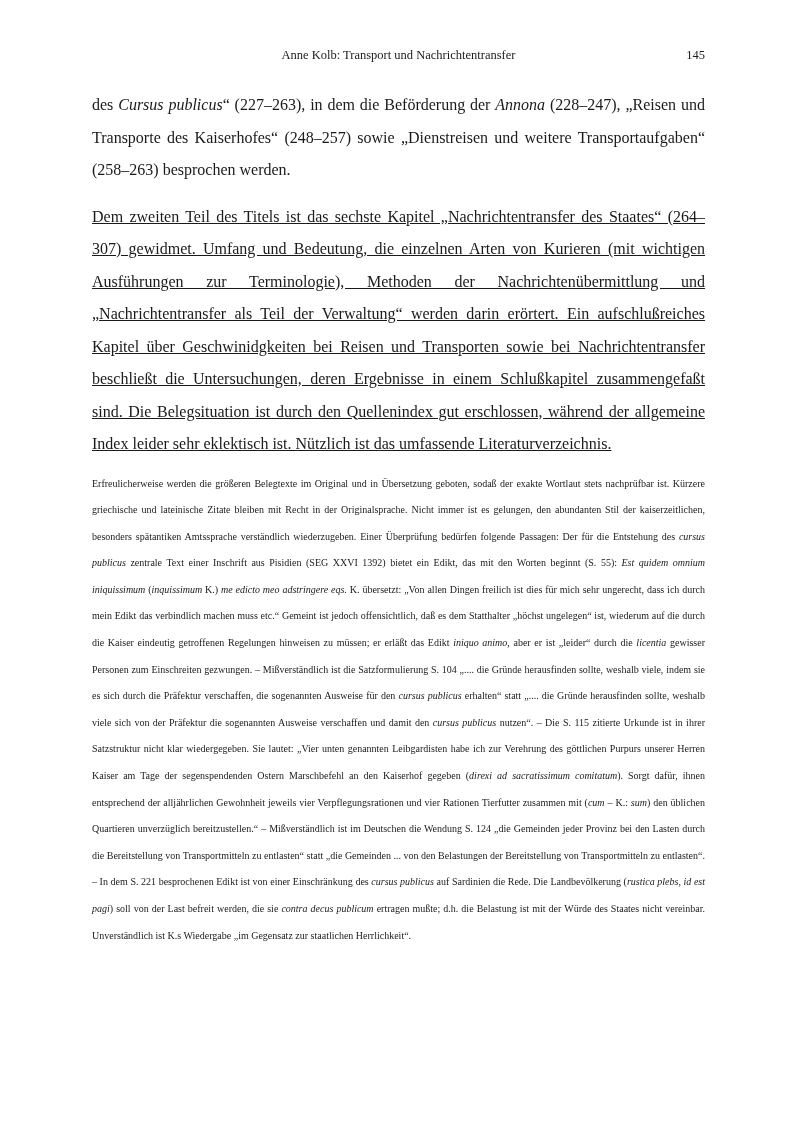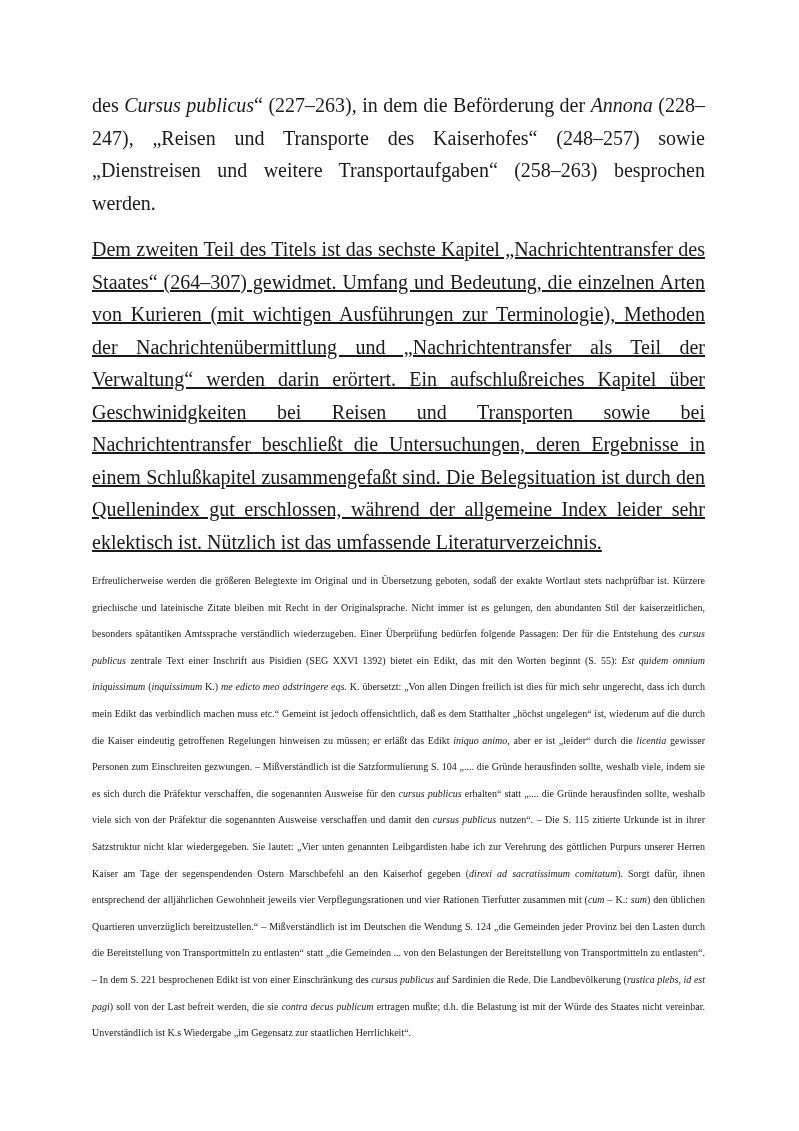--- a/index.html
+++ b/index.html
@@ -38,38 +38,42 @@
     position: absolute;
     top: 89px;
     left: 92px;
     width: 613px;
   }
   .para {
     margin: 0;
     text-align: justify;
   }
   .para.large {
-    font-size: 20px;
+    font-size: 16px;
     line-height: 32.5px;
   }
   .para.large + .para.large {
     margin-top: 14px;
     text-decoration: underline;
   }
   .para.small {
     font-size: 10px;
     line-height: 26.6px;
     margin-top: 10px;
   }
   .it {
     font-style: italic;
   }
 </style>
 </head>
 <body>
 
 <div class="page">
+  <div class="header">
+    <span class="running-title">Anne Kolb: Transport und Nachrichtentransfer</span>
+    <span class="page-number">145</span>
+  </div>
   <div class="content">
     <p class="para large"><span>des </span><span class="it">Cursus publicus</span><span>“ (227–263), in dem die Beförderung der </span><span class="it">Annona</span><span> (228–247), „Reisen und Transporte des Kaiserhofes“ (248–257) sowie „Dienstreisen und weitere Transportaufgaben“ (258–263) besprochen werden.</span></p>
     <p class="para large"><span>Dem zweiten Teil des Titels ist das sechste Kapitel „Nachrichtentransfer des Staates“ (264–307) gewidmet. Umfang und Bedeutung, die einzelnen Arten von Kurieren (mit wichtigen Ausführungen zur Terminologie), Methoden der Nachrichtenübermittlung und „Nachrichtentransfer als Teil der Verwaltung“ werden darin erörtert. Ein aufschlußreiches Kapitel über Geschwinidgkeiten bei Reisen und Transporten sowie bei Nachrichtentransfer beschließt die Untersuchungen, deren Ergebnisse in einem Schlußkapitel zusammengefaßt sind. Die Belegsituation ist durch den Quellenindex gut erschlossen, während der allgemeine Index leider sehr eklektisch ist. Nützlich ist das umfassende Literaturverzeichnis.</span></p>
     <p class="para small"><span>Erfreulicherweise werden die größeren Belegtexte im Original und in Übersetzung geboten, sodaß der exakte Wortlaut stets nachprüfbar ist. Kürzere griechische und lateinische Zitate bleiben mit Recht in der Originalsprache. Nicht immer ist es gelungen, den abundanten Stil der kaiserzeitlichen, besonders spätantiken Amtssprache verständlich wiederzugeben. Einer Überprüfung bedürfen folgende Passagen: Der für die Entstehung des </span><span class="it">cursus publicus</span><span> zentrale Text einer Inschrift aus Pisidien (SEG XXVI 1392) bietet ein Edikt, das mit den Worten beginnt (S. 55): </span><span class="it">Est quidem omnium iniquissimum</span><span> (</span><span class="it">inquissimum</span><span> K.) </span><span class="it">me edicto meo adstringere eqs.</span><span> K. übersetzt: „Von allen Dingen freilich ist dies für mich sehr ungerecht, dass ich durch mein Edikt das verbindlich machen muss etc.“ Gemeint ist jedoch offensichtlich, daß es dem Statthalter „höchst ungelegen“ ist, wiederum auf die durch die Kaiser eindeutig getroffenen Regelungen hinweisen zu müssen; er erläßt das Edikt </span><span class="it">iniquo animo</span><span>, aber er ist „leider“ durch die </span><span class="it">licentia</span><span> gewisser Personen zum Einschreiten gezwungen. – Mißverständlich ist die Satzformulierung S. 104 „.... die Gründe herausfinden sollte, weshalb viele, indem sie es sich durch die Präfektur verschaffen, die sogenannten Ausweise für den </span><span class="it">cursus publicus</span><span> erhalten“ statt „.... die Gründe herausfinden sollte, weshalb viele sich von der Präfektur die sogenannten Ausweise verschaffen und damit den </span><span class="it">cursus publicus</span><span> nutzen“. – Die S. 115 zitierte Urkunde ist in ihrer Satzstruktur nicht klar wiedergegeben. Sie lautet: „Vier unten genannten Leibgardisten habe ich zur Verehrung des göttlichen Purpurs unserer Herren Kaiser am Tage der segenspendenden Ostern Marschbefehl an den Kaiserhof gegeben (</span><span class="it">direxi ad sacratissimum comitatum</span><span>). Sorgt dafür, ihnen entsprechend der alljährlichen Gewohnheit jeweils vier Verpflegungsrationen und vier Rationen Tierfutter zusammen mit (</span><span class="it">cum</span><span> – K.: </span><span class="it">sum</span><span>) den üblichen Quartieren unverzüglich bereitzustellen.“ – Mißverständlich ist im Deutschen die Wendung S. 124 „die Gemeinden jeder Provinz bei den Lasten durch die Bereitstellung von Transportmitteln zu entlasten“ statt „die Gemeinden ... von den Belastungen der Bereitstellung von Transportmitteln zu entlasten“. – In dem S. 221 besprochenen Edikt ist von einer Einschränkung des </span><span class="it">cursus publicus</span><span> auf Sardinien die Rede. Die Landbevölkerung (</span><span class="it">rustica plebs, id est pagi</span><span>) soll von der Last befreit werden, die sie </span><span class="it">contra decus publicum</span><span> ertragen mußte; d.h. die Belastung  ist mit der Würde des Staates nicht vereinbar. Unverständlich ist K.s Wiedergabe „im Gegensatz zur staatlichen Herrlichkeit“.</span></p>
   </div>
 </div>
 
 </body></html>

